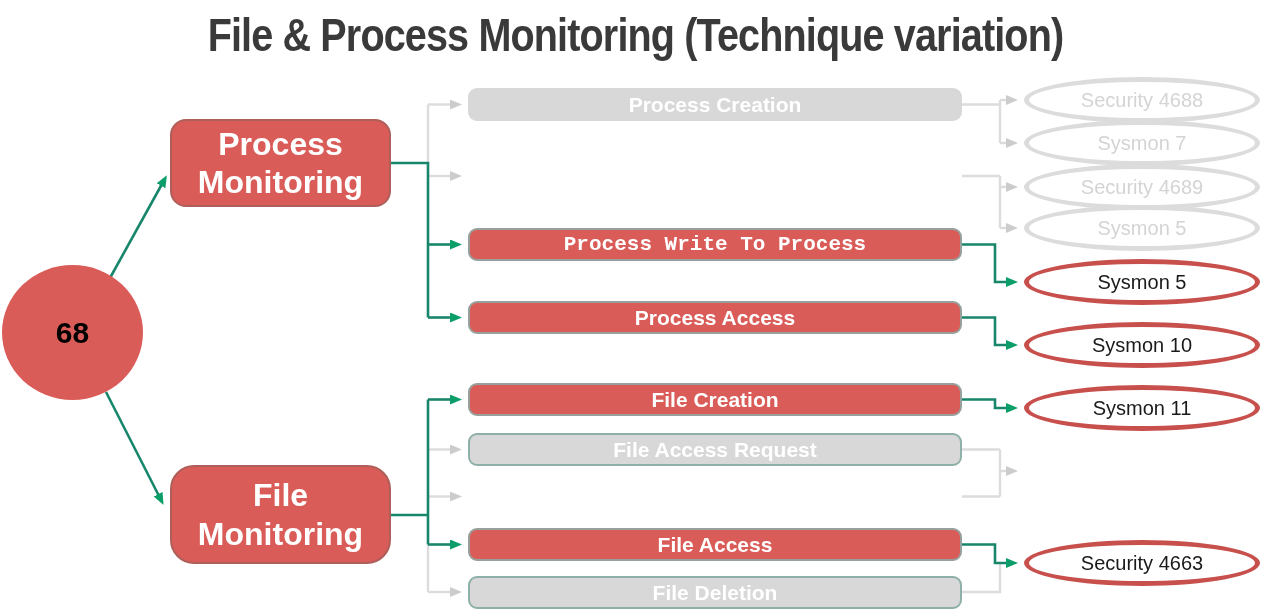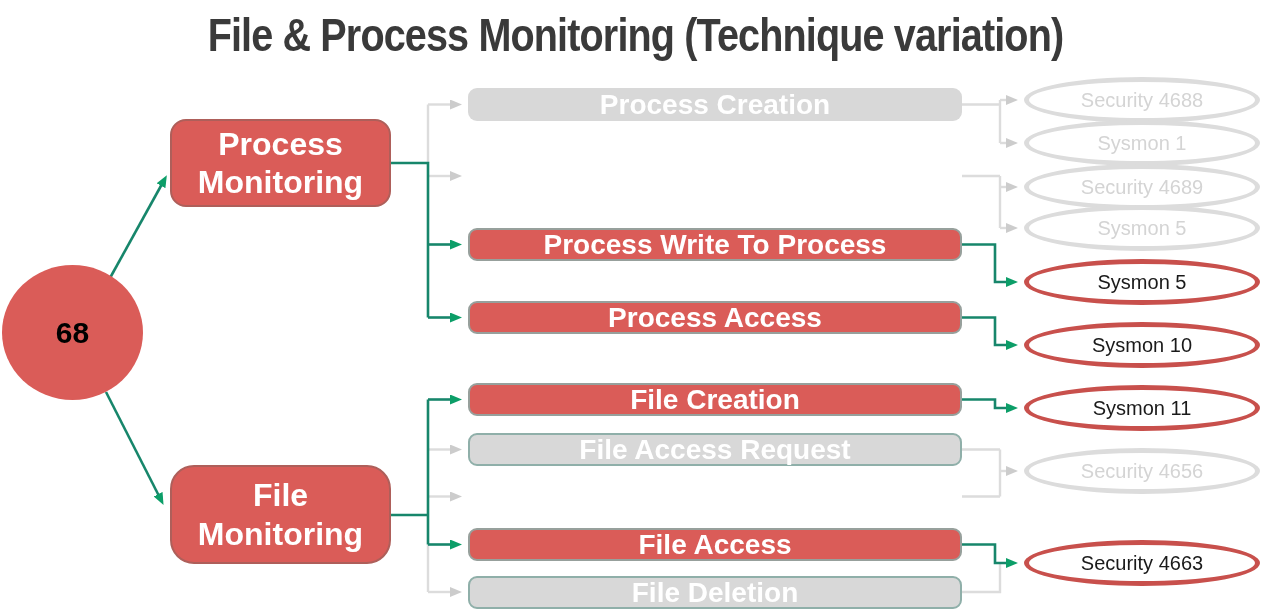--- a/index.html
+++ b/index.html
@@ -50,21 +50,21 @@
     border-radius:16px;
     display:flex;align-items:center;justify-content:center;text-align:center;
     color:#fff;font-weight:bold;font-size:32px;line-height:1.2;
     padding:4px 14px;
   }
   .cat-box.tall{border-radius:24px;}
   .tech-box{
     position:absolute;left:468px;width:494px;height:33px;
     border-radius:9px;
     display:flex;align-items:center;justify-content:center;
-    font-weight:bold;font-size:28px;color:#fff;
+    font-weight:bold;font-size:21px;color:#fff;
     background:var(--inactive-fill);
     border:2px solid transparent;
   }
   .tech-box.file-sec{border-color:var(--file-inactive-border);}
   .tech-box.active{
     background:var(--active-red);
     border-color:var(--tech-red-border);
   }
   .src-ellipse{
     position:absolute;left:1024px;width:236px;height:46px;
@@ -145,21 +145,21 @@
   <div class="cat-box active" style="left:170px;top:119px;height:88px;">
     <span>Process Monitoring</span>
   </div>
   <div class="cat-box tall active" style="left:170px;top:465px;height:99px;">
     <span>File Monitoring</span>
   </div>
 
   <div class="tech-box" style="top:88px;">
     <span>Process Creation</span>
   </div>
-  <div class="tech-box active" style="top:228px;">
+  <div class="tech-box active" style="top:228px;font-family:Liberation Mono, monospace;">
     <span>Process Write To Process</span>
   </div>
   <div class="tech-box active" style="top:301px;">
     <span>Process Access</span>
   </div>
   <div class="tech-box file-sec active" style="top:383px;">
     <span>File Creation</span>
   </div>
   <div class="tech-box file-sec" style="top:433px;">
     <span>File Access Request</span>
@@ -168,37 +168,34 @@
     <span>File Access</span>
   </div>
   <div class="tech-box file-sec" style="top:576px;">
     <span>File Deletion</span>
   </div>
 
   <div class="src-ellipse" style="top:77px;">
     <span>Security 4688</span>
   </div>
   <div class="src-ellipse" style="top:120px;">
-    <span>Sysmon 1</span>
+    <span>Sysmon 7</span>
   </div>
   <div class="src-ellipse" style="top:164px;">
     <span>Security 4689</span>
   </div>
   <div class="src-ellipse" style="top:205px;">
     <span>Sysmon 5</span>
   </div>
   <div class="src-ellipse active" style="top:259px;">
     <span>Sysmon 5</span>
   </div>
   <div class="src-ellipse active" style="top:322px;">
     <span>Sysmon 10</span>
   </div>
   <div class="src-ellipse active" style="top:385px;">
     <span>Sysmon 11</span>
   </div>
-  <div class="src-ellipse" style="top:448px;">
-    <span>Security 4656</span>
-  </div>
   <div class="src-ellipse active" style="top:540px;">
     <span>Security 4663</span>
   </div>
 
 </div>
 
 </body></html>

